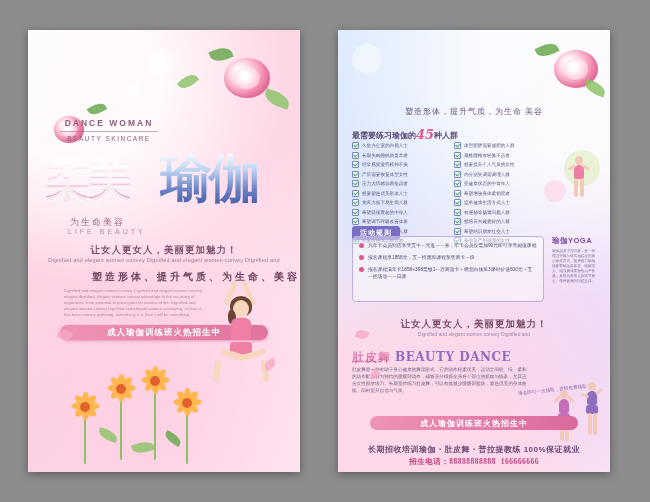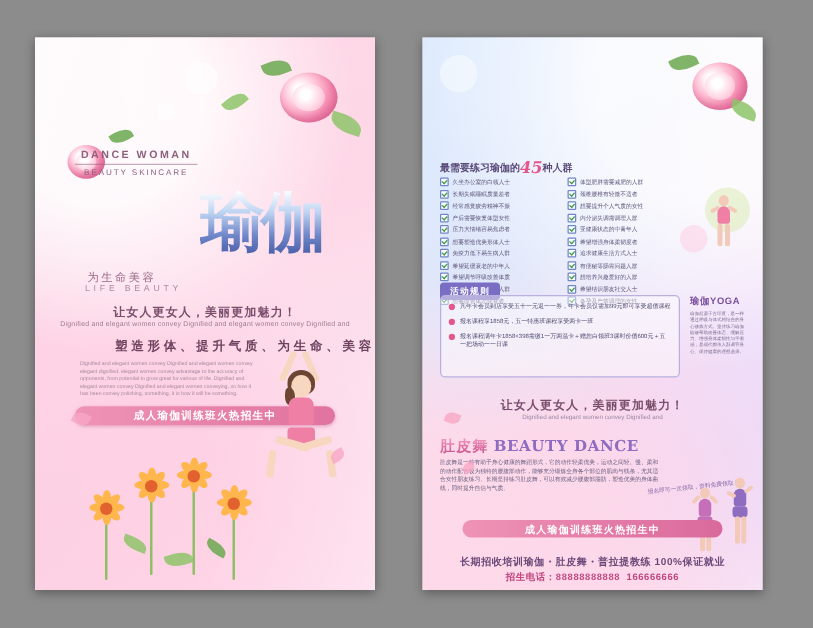--- a/index.html
+++ b/index.html
@@ -133,21 +133,21 @@
 
   .yoga-block{position:absolute;left:214px;top:206px;width:46px;}
   .yoga-block .h{font-size:7.5px;font-weight:bold;color:#7a4e9e;letter-spacing:.5px;}
   .yoga-block .p{font-size:3.6px;line-height:5px;color:#7d6f93;margin-top:3px;}
 
   .b-ribbon{position:absolute;left:32px;top:386px;width:208px;height:14px;border-radius:7px;
     background:linear-gradient(90deg,#ef93b6,#d9699c);
     color:#fff;font-size:8px;font-weight:bold;letter-spacing:1px;
     display:flex;align-items:center;justify-content:center;}
   .b-foot1{position:absolute;left:0;top:414px;width:272px;text-align:center;font-size:8px;color:#6b4a78;font-weight:bold;letter-spacing:.5px;}
-  .b-foot2{position:absolute;left:0;top:427px;width:272px;text-align:center;font-size:7.5px;color:#c0447e;font-weight:bold;letter-spacing:.5px;}
+  .b-foot2{position:absolute;left:0;top:427px;width:272px;text-align:center;font-size:7.5px;color:#c0447e;font-weight:bold;letter-spacing:.5px;font-family:Liberation Serif, serif;}
   .b-note{position:absolute;left:180px;top:356px;width:74px;font-size:4.6px;color:#8a6ca8;line-height:7px;transform:rotate(-6deg);}
 </style>
 </head>
 <body>
 
 <div class="stage">
 
   <div class="page page-front">
 
     <div class="rose" style="left:196px;top:28px;width:46px;height:40px;"></div>
@@ -159,20 +159,21 @@
     <div class="blob" style="left:120px;top:20px;width:26px;height:26px;background:rgba(255,255,255,.55);"></div>
     <div class="blob" style="left:98px;top:52px;width:14px;height:14px;background:rgba(255,255,255,.5);"></div>
 
     <div class="f-brand">
       <div class="bn1">DANCE WOMAN</div>
       <div class="rule"></div>
       <div class="bn2">BEAUTY SKINCARE</div>
     </div>
 
     <div class="f-title">
+      <div class="cn">柔美</div>
       <div class="cn2">瑜伽</div>
     </div>
     <div class="f-sub">为生命美容</div>
     <div class="f-en">LIFE BEAUTY</div>
 
     <div class="f-line1">让女人更女人，美丽更加魅力！</div>
     <div class="f-line2">Dignified and elegant women convey Dignified and elegant women convey Dignified and</div>
     <div class="f-tags">塑造形体、提升气质、为生命、美容</div>
     <div class="f-para">Dignified and elegant women convey Dignified and elegant women convey elegant dignified. elegant women convey advantage to the accuracy of opponents, from potential to grow great for various of life. Dignified and elegant women convey Dignified and elegant women conveying, so how it has been convey polishing, something, it is how it will be something.</div>
 
@@ -250,20 +251,21 @@
 
   <div class="page page-back">
 
     <div class="rose" style="left:216px;top:20px;width:44px;height:38px;"></div>
     <div class="leaf dk" style="left:198px;top:14px;width:22px;height:12px;transform:rotate(-25deg);"></div>
     <div class="leaf" style="left:246px;top:52px;width:22px;height:12px;transform:rotate(20deg);"></div>
     <div class="blob" style="left:14px;top:14px;width:30px;height:30px;background:rgba(255,255,255,.45);"></div>
     <div class="blob" style="left:226px;top:120px;width:36px;height:36px;background:rgba(200,230,140,.35);"></div>
     <div class="blob" style="left:206px;top:150px;width:22px;height:22px;background:rgba(255,200,225,.45);"></div>
 
+    <div class="b-sub">塑造形体，提升气质，为生命 美容</div>
 
     <div class="b-hd2">
       <span>最需要练习瑜伽的</span><span class="num">45</span><span>种人群</span>
     </div>
 
     <div class="chklist">
       <div class="chk">
           <span class="chkbox"></span>
           <span>久坐办公室的白领人士</span>
         </div>

